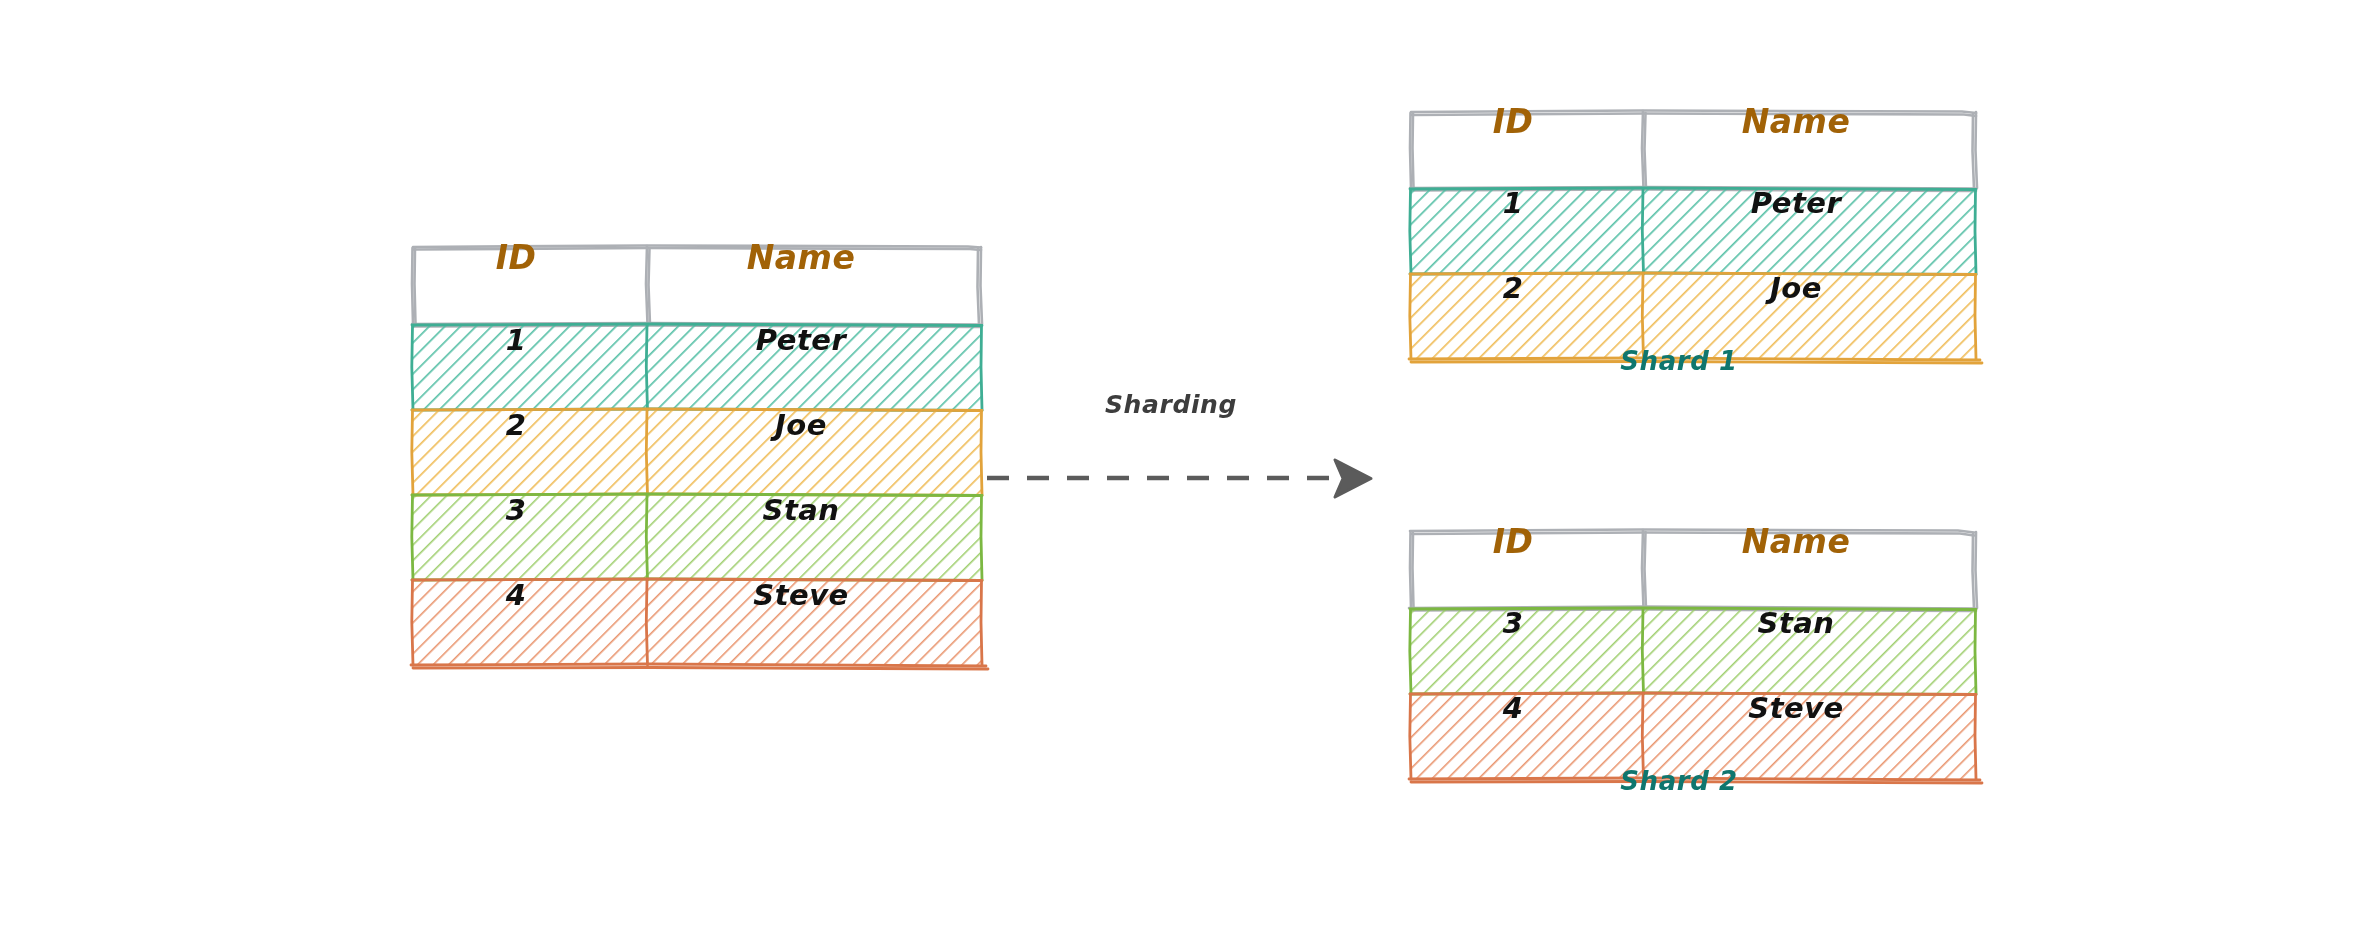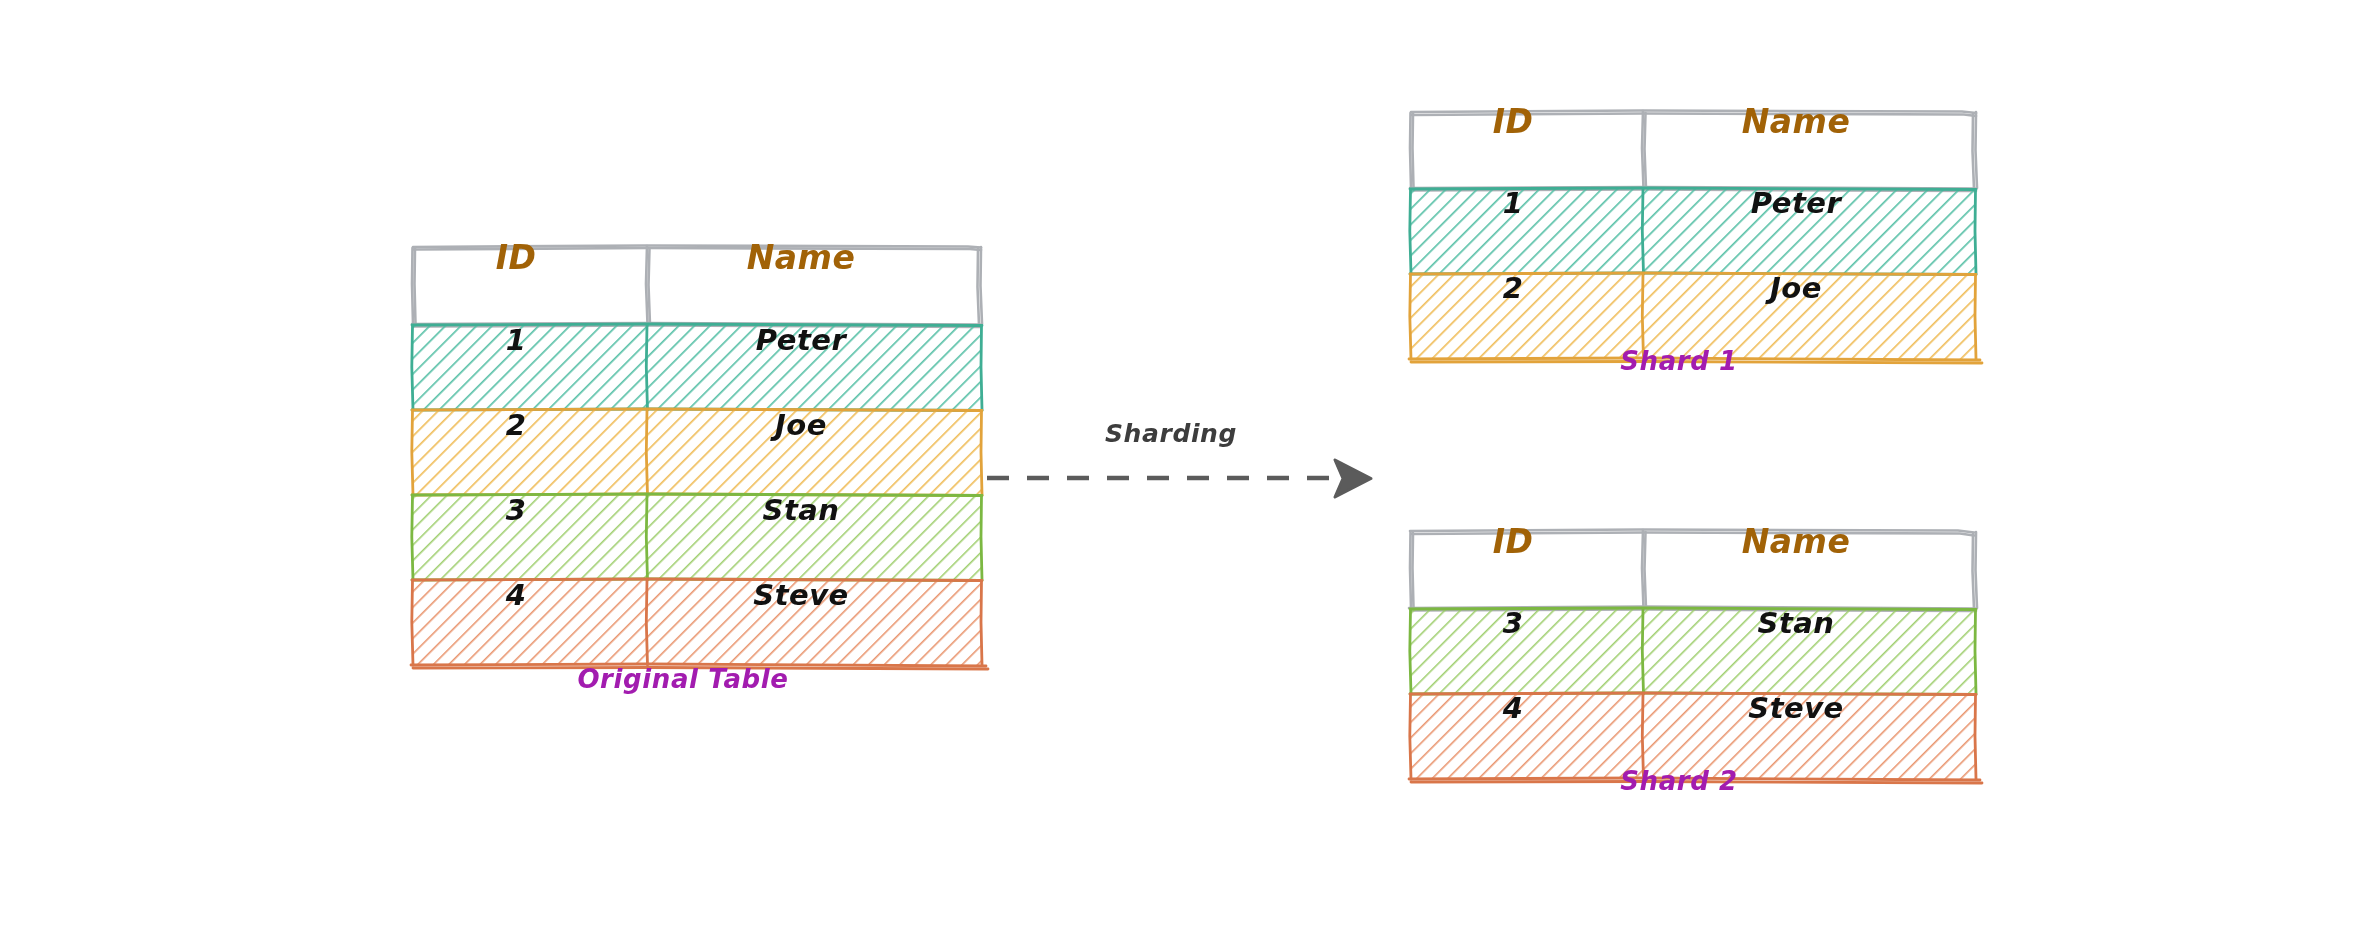--- a/index.html
+++ b/index.html
@@ -59,36 +59,35 @@
     font-weight: 600;
     color: #111111;
   }
 
   .caption {
     position: absolute;
     text-align: center;
     font-size: 26px;
     font-style: italic;
     font-weight: 600;
-    color: #a21caf;
+    color: #0f766e;
     font-family: "DejaVu Sans", sans-serif;
     letter-spacing: 0.6px;
     white-space: nowrap;
   }
 
   .arrow-label {
     position: absolute;
     font-size: 25px;
     font-style: italic;
     font-weight: 600;
     color: #3d3d3d;
     font-family: "DejaVu Sans", sans-serif;
     letter-spacing: 0.6px;
     white-space: nowrap;
-    margin-top: 29px;
   }
 </style>
 </head>
 <body>
 
 <svg width="0" height="0" style="position:absolute" aria-hidden="true">
   <defs>
     <pattern id="hatch-teal" width="11" height="11" patternTransform="rotate(45)" patternUnits="userSpaceOnUse">
       <line x1="0" y1="0" x2="0" y2="11" stroke="#54bfa5" stroke-width="3.4" stroke-linecap="round"></line>
     </pattern>
@@ -186,21 +185,20 @@
     <div class="rowline" style="left:0px; top:235px; width:570px; height:85px;">
       <div class="cell body-cell" style="width:236px;">3</div>
       <div class="cell body-cell" style="width:334px;">Stan</div>
     </div>
 
     <div class="rowline" style="left:0px; top:320px; width:570px; height:85px;">
       <div class="cell body-cell" style="width:236px;">4</div>
       <div class="cell body-cell" style="width:334px;">Steve</div>
     </div>
 
-    <div class="caption" style="left:0px; top:432px; width:570px;">Original Table</div>
   </div>
 
   <div style="position:absolute; left:985px; top:390px;">
     <div class="arrow-label" style="left:120px; top:0px;">Sharding</div>
     <svg width="400" height="80" viewBox="0 0 400 80" style="position:absolute; left:0; top:28px; overflow:visible;">
       <line x1="2" y1="60" x2="352" y2="60" stroke="#5b5b5b" stroke-width="4.6" stroke-linecap="butt" stroke-dasharray="22 18"></line>
       <path d="M350,42 L386,60.5 L350,79 L358,60.5 Z" fill="#5b5b5b" stroke="#5b5b5b" stroke-width="3" stroke-linejoin="round"></path>
     </svg>
   </div>
 

